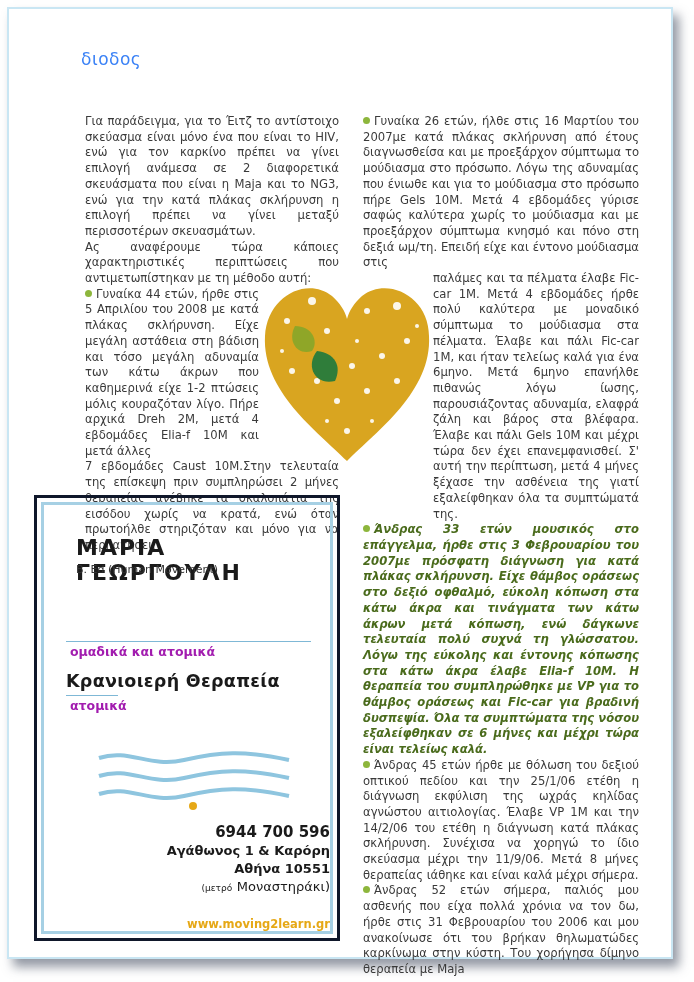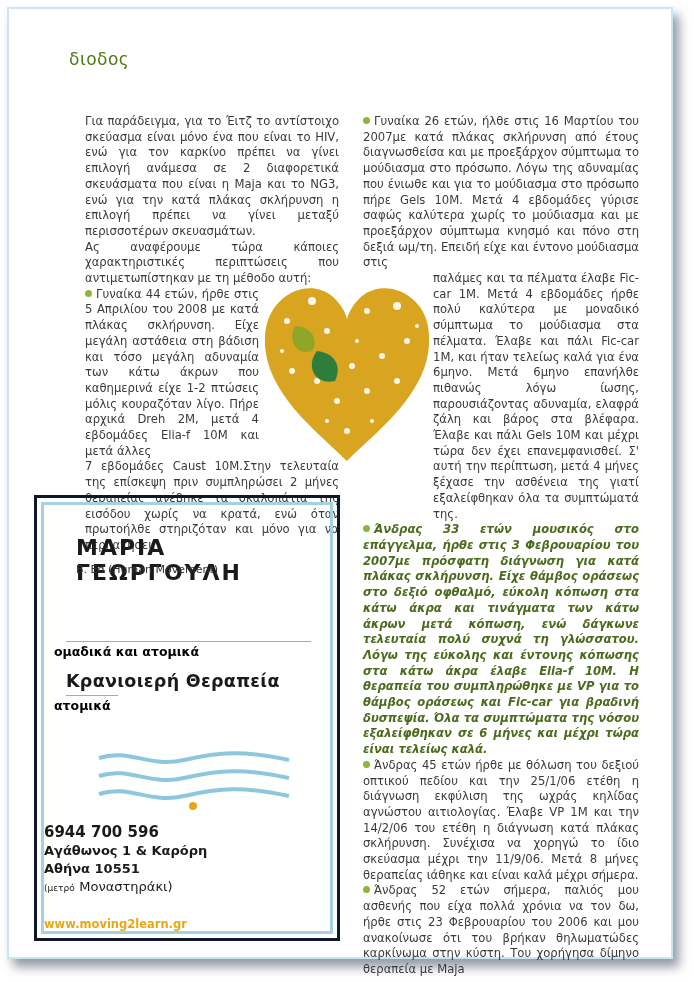--- a/index.html
+++ b/index.html
@@ -2,39 +2,39 @@
 <html><head>
   <meta charset="utf-8">
   <style>
     html, body { margin: 0; padding: 0; background: #ffffff; }
     body { width: 694px; height: 982px; position: relative; overflow: hidden; font-family: "DejaVu Sans", sans-serif; }
     .page {
       position: absolute; left: 7px; top: 7px; width: 662px; height: 948px;
       background: #ffffff; border: 2px solid #c9e6f3;
       box-shadow: 6px 8px 10px rgba(60,70,90,0.55);
     }
-    .logo { position: absolute; left: 60px; top: 40px; font-family: "DejaVu Sans", sans-serif; font-size: 17px; color: #4d7c0f; letter-spacing: 0.5px; }
+    .logo { position: absolute; left: 72px; top: 40px; font-family: "DejaVu Sans", sans-serif; font-size: 17px; color: #3b82f6; letter-spacing: 0.5px; }
     .col { position: absolute; font-size: 11.6px; line-height: 15.7px; color: #3a3a3a; text-align: justify; }
     .col-left { left: 76px; top: 105px; width: 254px; }
     .col-right { left: 354px; top: 105px; width: 276px; }
     .para { margin: 0; }
     .bullet { display: inline-block; width: 7px; height: 7px; border-radius: 50%; background: #8db63c; margin-right: 4px; vertical-align: 1px; }
     .bold-green { color: #4a6b1c; font-weight: bold; font-style: italic; }
     .heart { position: absolute; left: 248px; top: 262px; width: 180px; height: 200px; }
     .wrap-l { width: 174px; }
     .card-outer { position: absolute; left: 25px; top: 486px; width: 300px; height: 440px; border: 3px solid #0f172a; }
     .card-inner { position: absolute; left: 4px; top: 4px; right: 4px; bottom: 4px; border: 3px solid #a6d0e4; }
     .card-name { position: absolute; left: 32px; top: 30px; font-size: 22px; font-weight: bold; letter-spacing: 2px; color: #1a1a1a; font-family: "DejaVu Sans", sans-serif; }
     .card-sub { position: absolute; left: 32px; top: 58px; font-size: 11px; color: #333; text-align: center; }
     .svc-title { position: absolute; left: 22px; font-size: 17.5px; font-weight: bold; color: #1a1a1a; letter-spacing: 0.3px; }
     .svc-line { position: absolute; left: 22px; height: 1px; background: #7fb8d6; }
-    .svc-sub { position: absolute; left: 10px; font-size: 12.5px; font-weight: bold; color: #000000; }
+    .svc-sub { position: absolute; left: 26px; font-size: 12.5px; font-weight: bold; color: #a21caf; }
     .waves { position: absolute; left: 50px; top: 245px; width: 200px; height: 55px; }
     .sun { position: absolute; left: 145px; top: 297px; width: 8px; height: 8px; border-radius: 50%; background: #e6a816; }
-    .contact { position: absolute; left: 0; right: 0; text-align: left; font-weight: bold; color: #1a1a1a; }
+    .contact { position: absolute; left: 0; right: 0; text-align: right; font-weight: bold; color: #1a1a1a; }
     .email { color: #e6a816; font-weight: bold; }
   </style>
 </head>
 <body>
 
 <div class="page">
 
   <div class="logo"><span>διοδος</span></div>
 
   <div class="col col-left">
@@ -70,21 +70,21 @@
     </g>
     <path d="M38 55 C 30 70, 40 85, 55 80 C 62 70, 55 55, 38 55 Z" fill="#8fa628"></path>
     <path d="M60 80 C 48 95, 58 115, 78 110 C 85 95, 78 82, 60 80 Z" fill="#2f7d3a"></path>
   </svg>
 
   <div class="col col-right">
     <p class="para"><span class="bullet"></span><span>Γυναίκα 26 ετών, ήλθε στις 16 Μαρτίου του 2007με κατά πλάκας σκλήρυνση από έτους διαγνωσθείσα και με προεξάρχον σύμπτωμα το μούδιασμα στο πρόσωπο. Λόγω της αδυναμίας που ένιωθε και για το μούδιασμα στο πρόσωπο πήρε Gels 10M. Μετά 4 εβδομάδες γύρισε σαφώς καλύτερα χωρίς το μούδιασμα και με προεξάρχον σύμπτωμα κνησμό και πόνο στη δεξιά ωμ/τη. Επειδή είχε και έντονο μούδιασμα στις</span></p>
     <p class="para" style="padding-left:70px">παλάμες και τα πέλματα έλαβε Fic-car 1M. Μετά 4 εβδομάδες ήρθε πολύ καλύτερα με μοναδικό σύμπτωμα το μούδιασμα στα πέλματα. Έλαβε και πάλι Fic-car 1M, και ήταν τελείως καλά για ένα 6μηνο. Μετά 6μηνο επανήλθε πιθανώς λόγω ίωσης, παρουσιάζοντας αδυναμία, ελαφρά ζάλη και βάρος στα βλέφαρα. Έλαβε και πάλι Gels 10M και μέχρι τώρα δεν έχει επανεμφανισθεί. Σ' αυτή την περίπτωση, μετά 4 μήνες ξέχασε την ασθένεια της γιατί εξαλείφθηκαν όλα τα συμπτώματά της.</p>
     <p class="para bold-green"><span class="bullet"></span><span>Άνδρας 33 ετών μουσικός στο επάγγελμα, ήρθε στις 3 Φεβρουαρίου του 2007με πρόσφατη διάγνωση για κατά πλάκας σκλήρυνση. Είχε θάμβος οράσεως στο δεξιό οφθαλμό, εύκολη κόπωση στα κάτω άκρα και τινάγματα των κάτω άκρων μετά κόπωση, ενώ δάγκωνε τελευταία πολύ συχνά τη γλώσσατου. Λόγω της εύκολης και έντονης κόπωσης στα κάτω άκρα έλαβε Elia-f 10M. Η θεραπεία του συμπληρώθηκε με VP για το θάμβος οράσεως και Fic-car για βραδινή δυσπεψία. Όλα τα συμπτώματα της νόσου εξαλείφθηκαν σε 6 μήνες και μέχρι τώρα είναι τελείως καλά.</span></p>
     <p class="para"><span class="bullet"></span><span>Άνδρας 45 ετών ήρθε με θόλωση του δεξιού οπτικού πεδίου και την 25/1/06 ετέθη η διάγνωση εκφύλιση της ωχράς κηλίδας αγνώστου αιτιολογίας. Έλαβε VP 1M και την 14/2/06 του ετέθη η διάγνωση κατά πλάκας σκλήρυνση. Συνέχισα να χορηγώ το ίδιο σκεύασμα μέχρι την 11/9/06. Μετά 8 μήνες θεραπείας ιάθηκε και είναι καλά μέχρι σήμερα.</span></p>
-    <p class="para"><span class="bullet"></span><span>Άνδρας 52 ετών σήμερα, παλιός μου ασθενής που είχα πολλά χρόνια να τον δω, ήρθε στις 23 Φεβρουαρίου του 2006 και μου ανακοίνωσε ότι του βρήκαν θηλωματώδες καρκίνωμα στην κύστη. Του χορήγησα δίμηνο θεραπεία με Maja</span></p>
+    <p class="para"><span class="bullet"></span><span>Άνδρας 52 ετών σήμερα, παλιός μου ασθενής που είχα πολλά χρόνια να τον δω, ήρθε στις 31 Φεβρουαρίου του 2006 και μου ανακοίνωσε ότι του βρήκαν θηλωματώδες καρκίνωμα στην κύστη. Του χορήγησα δίμηνο θεραπεία με Maja</span></p>
   </div>
 
   <div class="card-outer">
     <div class="card-inner">
       <div class="card-name">ΜΑΡΙΑ ΓΕΩΡΓΟΥΛΗ</div>
       <div class="card-sub">B. Ed (Human Movement)</div>
 
       <div class="svc-line" style="top:136px; width:245px"></div>
       <div class="svc-sub" style="top:139px">ομαδικά και ατομικά</div>
 

